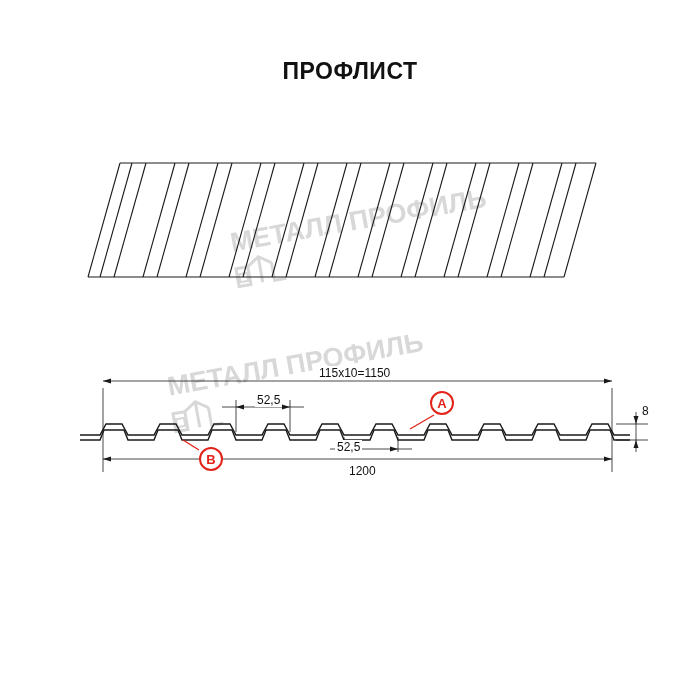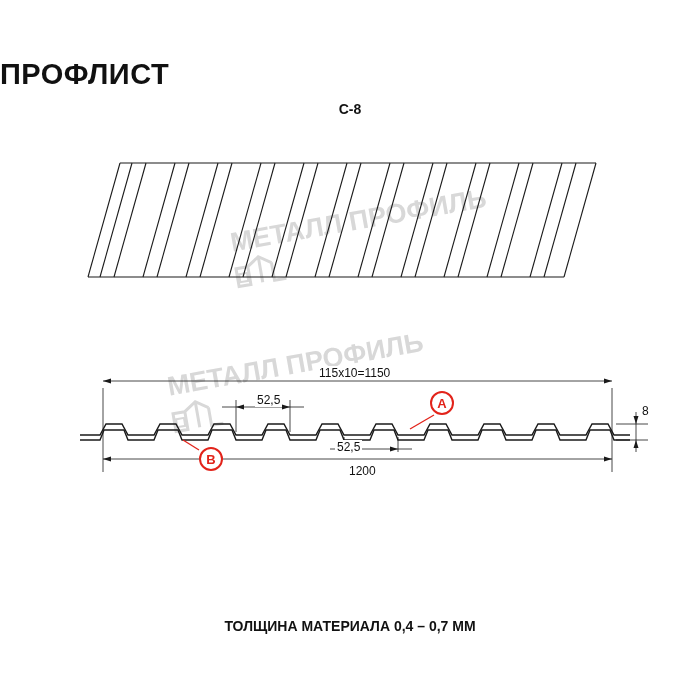--- a/index.html
+++ b/index.html
@@ -19,21 +19,22 @@
     position: absolute;
     inset: 0;
   }
 
   
   .title {
     position: absolute;
     top: 58px;
     left: 0;
     width: 700px;
-    font-size: 29px;
+    text-align: center;
+    font-size: 23px;
     font-weight: bold;
     letter-spacing: 0.5px;
     color: #111111;
   }
   .subtitle {
     position: absolute;
     top: 101px;
     left: 0;
     width: 700px;
     text-align: center;
@@ -126,21 +127,20 @@
     font-weight: bold;
     color: #111111;
   }
 </style>
 </head>
 <body>
 
 <div class="page">
 
   <div class="title">ПРОФЛИСТ</div>
-  <div class="subtitle">С-8</div>
 
   <div class="watermark wm1">МЕТАЛЛ ПРОФИЛЬ</div>
   <div class="watermark wm2">МЕТАЛЛ ПРОФИЛЬ</div>
 
   <div class="wm-logo wm-logo-1">
     <svg width="60" height="40" viewBox="0 0 60 40">
       <path d="M6 30 L6 12 L18 12 L18 30 Z M18 12 L30 4 L42 12 M30 4 L30 30 M42 12 L42 30 L54 30" fill="none" stroke="#d8d8d8" stroke-width="3"></path>
       <path d="M8 26 L16 26 L16 18 L8 18 Z" fill="none" stroke="#d8d8d8" stroke-width="2"></path>
     </svg>
   </div>
@@ -257,14 +257,13 @@
 
   <div class="dim dim-total">115x10=1150</div>
   <div class="dim dim-52a">52,5</div>
   <div class="dim dim-52b">52,5</div>
   <div class="dim dim-1200">1200</div>
   <div class="dim dim-8">8</div>
 
   <div class="callout callout-a">A</div>
   <div class="callout callout-b">B</div>
 
-  <div class="footer">ТОЛЩИНА МАТЕРИАЛА 0,4 – 0,7 ММ</div>
 </div>
 
 </body></html>

